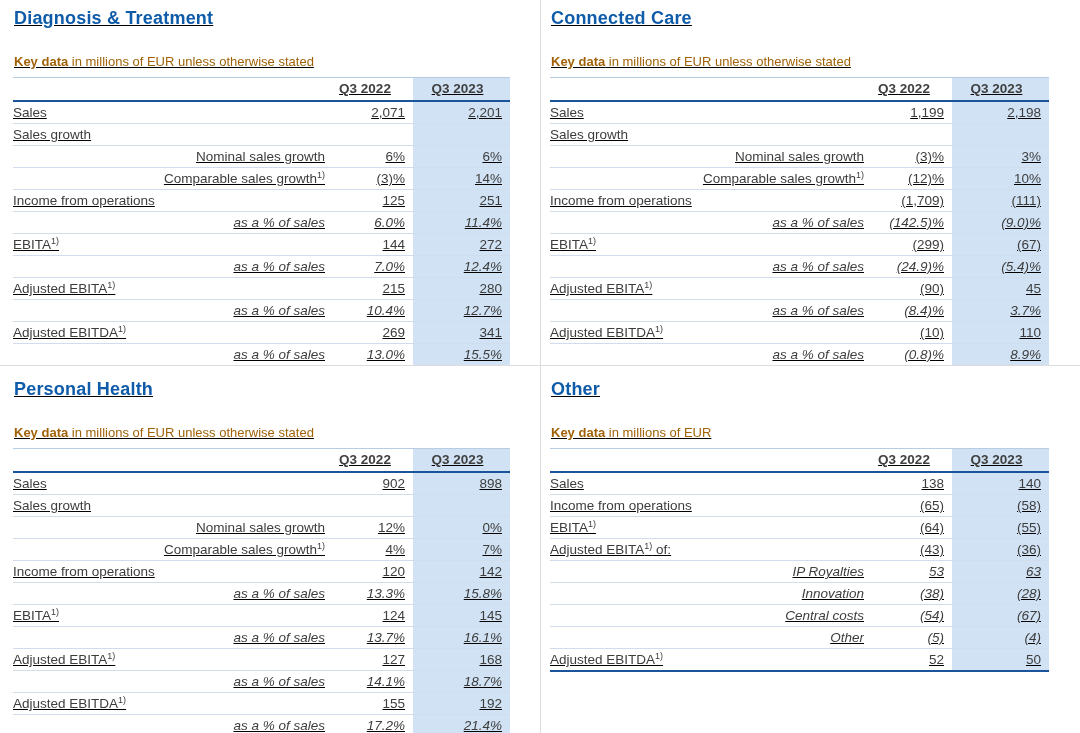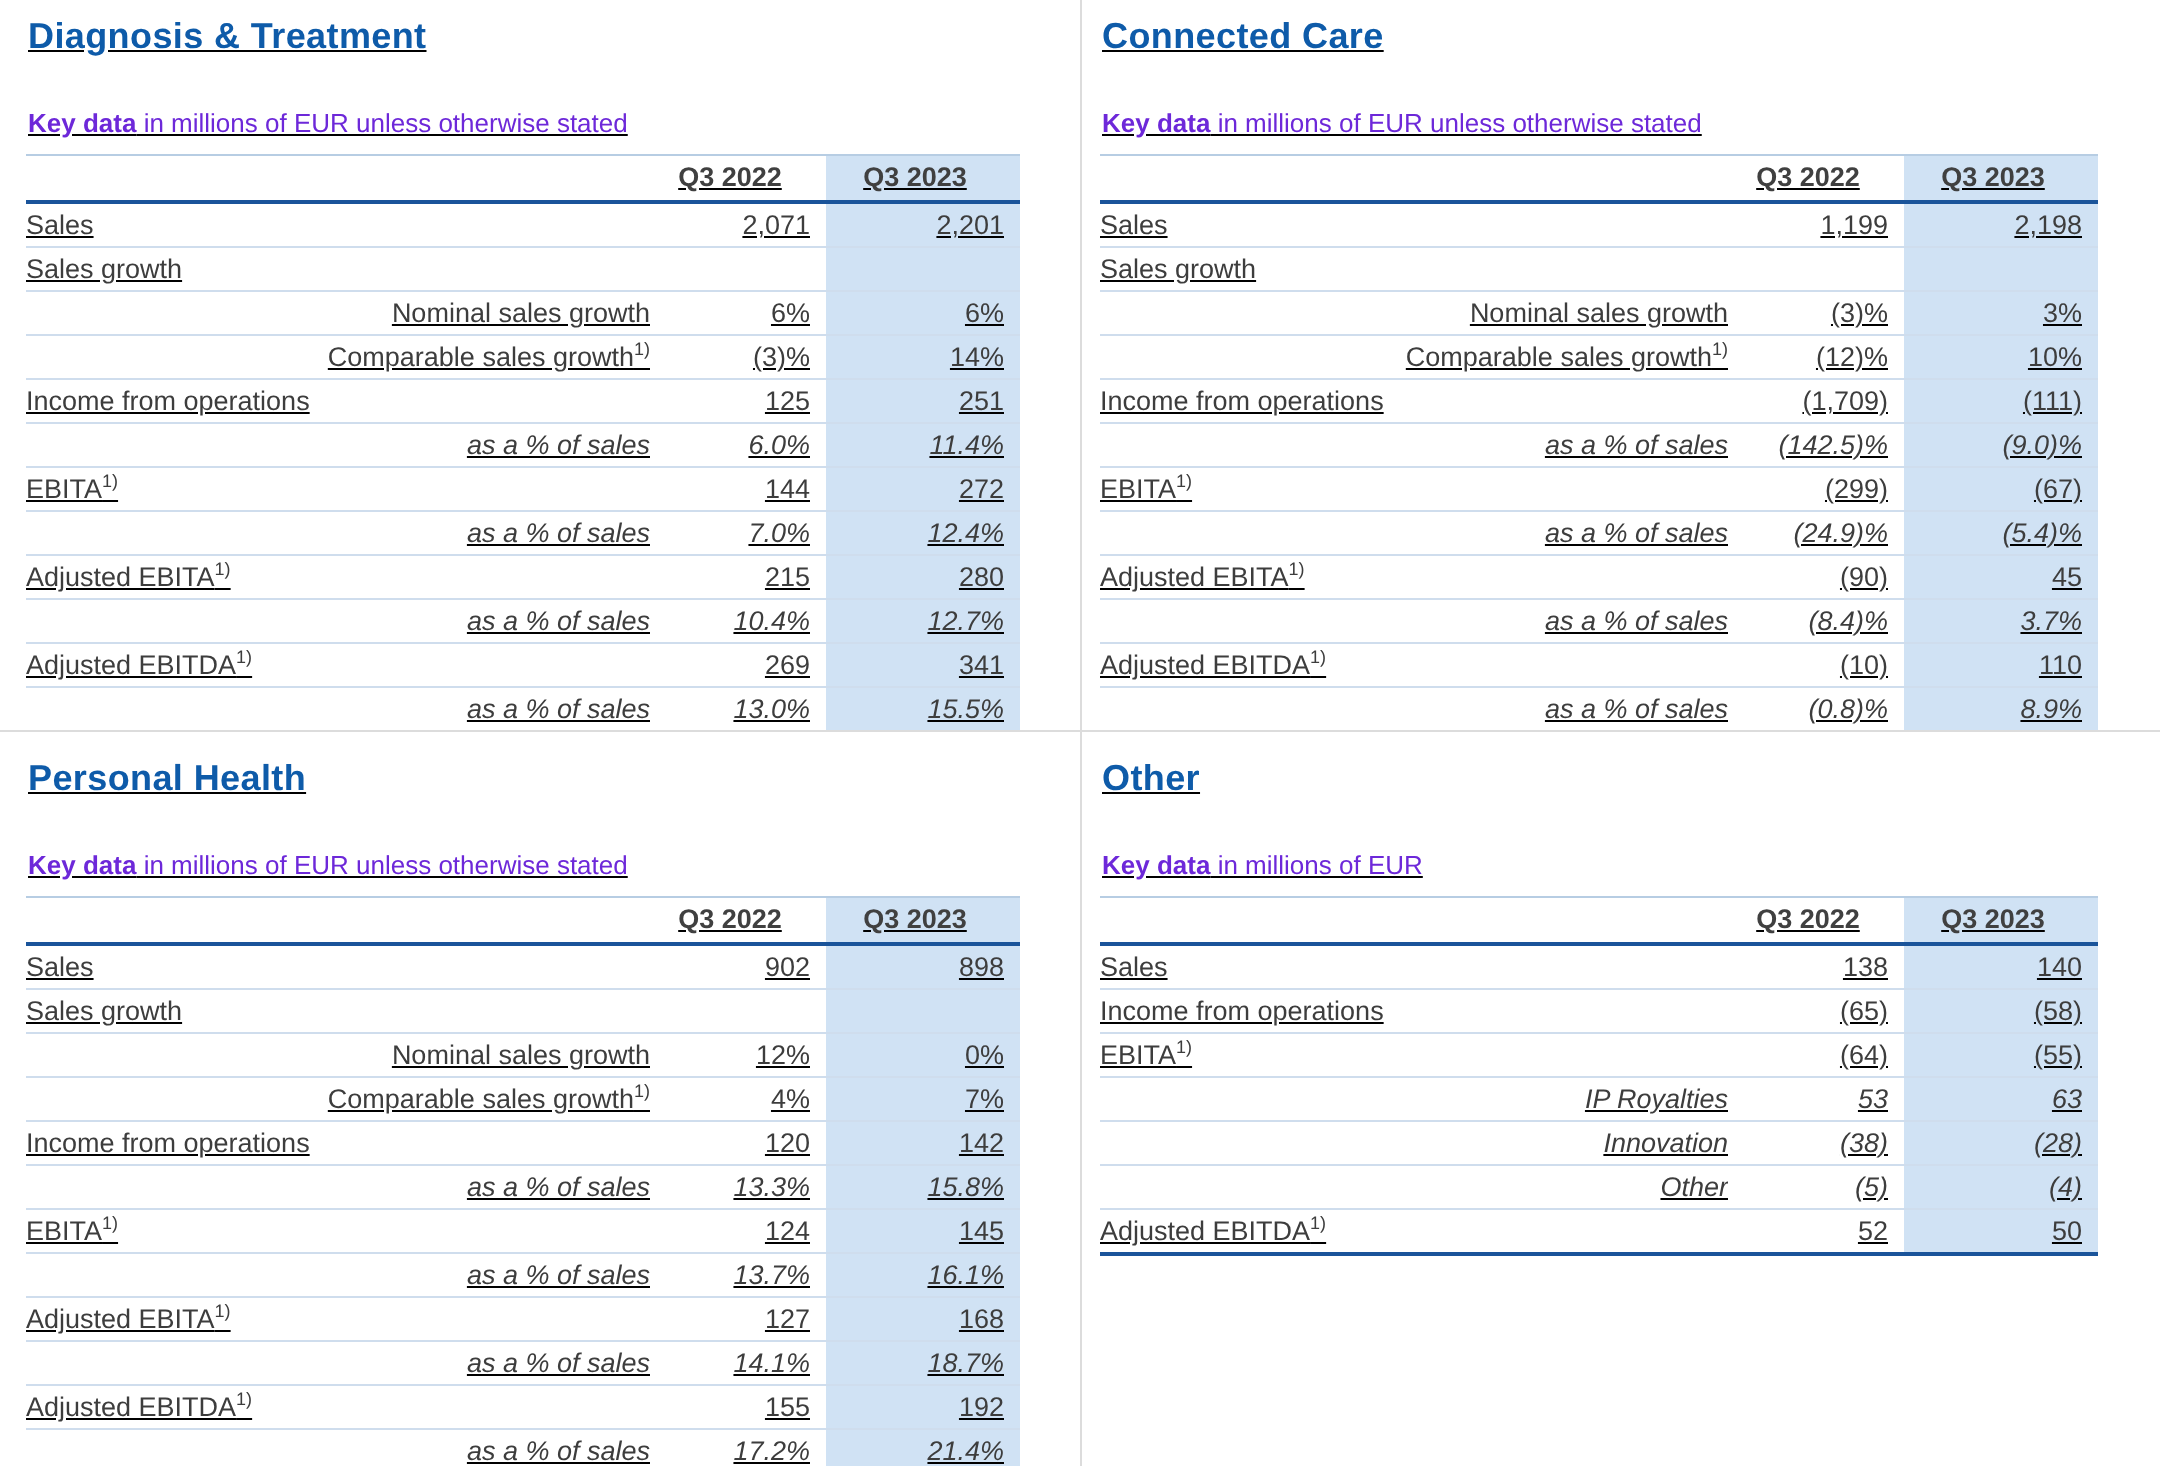--- a/index.html
+++ b/index.html
@@ -17,21 +17,21 @@
   }
   .quad { padding:6px 30px 0 13px; background:#fff; }
   .quad.right { border-left:1px solid #dcdcdc; padding-left:9px; padding-right:31px; }
   .quad.bottom { border-top:1px solid #dcdcdc; padding-top:11px; }
 
   h2.section-title {
     color:#0e5ba9; font-size:18px; font-weight:bold;
     letter-spacing:.2px; margin:2px 0 0 1px;
   }
   .keydata {
-    color:#6d28d9; font-size:13px; margin:25px 0 8px 1px;
+    color:#a16207; font-size:13px; margin:25px 0 8px 1px;
   }
   .keydata strong { font-weight:bold; }
 
   table { width:100%; border-collapse:collapse; font-size:13.5px; color:#3d3d3d; table-layout:fixed; }
   thead th {
     border-top:1px solid #b7cde3;
     border-bottom:2px solid #1a549a;
     color:#404040; font-size:13.5px; font-weight:bold;
     text-align:center; padding:3px 8px 4px 0;
     white-space:nowrap;
@@ -307,31 +307,41 @@
           <tr>
             <td class="label"><span>Income from operations</span></td>
             <td class="num">(65)</td>
             <td class="num hl">(58)</td>
           </tr>
           <tr>
             <td class="label"><span>EBITA</span><sup>1)</sup></td>
             <td class="num">(64)</td>
             <td class="num hl">(55)</td>
           </tr>
+          <tr>
+            <td class="label"><span>Adjusted EBITA</span><sup>1)</sup><span> of:</span></td>
+            <td class="num">(43)</td>
+            <td class="num hl">(36)</td>
+          </tr>
           <tr class="italic">
             <td class="label ind"><span>IP Royalties</span></td>
             <td class="num">53</td>
             <td class="num hl">63</td>
           </tr>
           <tr class="italic">
             <td class="label ind"><span>Innovation</span></td>
             <td class="num">(38)</td>
             <td class="num hl">(28)</td>
           </tr>
           <tr class="italic">
+            <td class="label ind"><span>Central costs</span></td>
+            <td class="num">(54)</td>
+            <td class="num hl">(67)</td>
+          </tr>
+          <tr class="italic">
             <td class="label ind"><span>Other</span></td>
             <td class="num">(5)</td>
             <td class="num hl">(4)</td>
           </tr>
           <tr>
             <td class="label"><span>Adjusted EBITDA</span><sup>1)</sup></td>
             <td class="num">52</td>
             <td class="num hl">50</td>
           </tr>
         </tbody>

